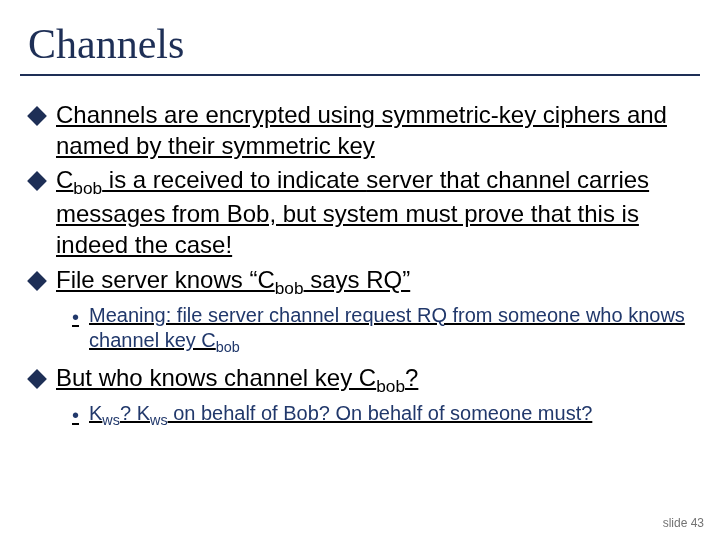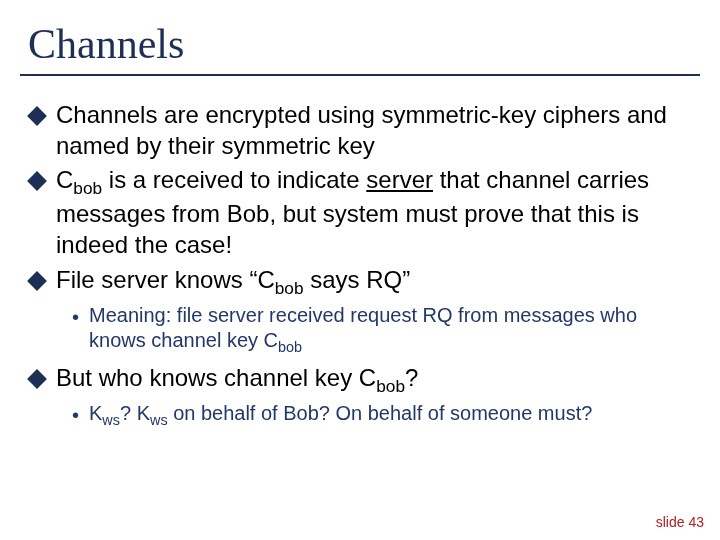--- a/index.html
+++ b/index.html
@@ -18,20 +18,21 @@
     color: #1e2f56;
     padding: 20px 7px 6px 28px;
   }
   .rule {
     height: 2px;
     background: #1e2f56;
     margin: 0 20px 24px 20px;
   }
   .content {
     padding: 0 24px;
+    text-decoration: underline;
   }
   .bullet-row {
     display: flex;
     align-items: flex-start;
     margin-bottom: 4px;
   }
   .diamond {
     width: 14px;
     height: 14px;
     background: #1e2f56;
@@ -60,22 +61,22 @@
   }
   .sub-text {
     font-size: 20px;
     line-height: 1.28;
     color: #21386b;
   }
   .footer {
     position: absolute;
     bottom: 10px;
     right: 16px;
-    font-size: 14px;
-    color: #b91c1c;
+    font-size: 12px;
+    color: #737373;
   }
   sub { font-size: 0.72em; vertical-align: sub; }
   .u { text-decoration: underline; }
 </style>
 </head>
 <body>
 
 <div class="title">Channels</div>
 <div class="rule"></div>
 
@@ -91,21 +92,21 @@
     <div class="bullet-text"><span>C</span><sub>bob</sub><span> is a received to indicate </span><span class="u">server</span><span> that channel carries messages from Bob, but system must prove that this is indeed the case!</span></div>
   </div>
 
   <div class="bullet-row">
     <div class="diamond"></div>
     <div class="bullet-text"><span>File server knows “C</span><sub>bob</sub><span> says RQ”</span></div>
   </div>
 
   <div class="sub-row">
     <div class="sub-dot">•</div>
-    <div class="sub-text"><span>Meaning: file server received request RQ from messages who knows channel key C</span><sub>bob</sub></div>
+    <div class="sub-text"><span>Meaning: file server channel request RQ from someone who knows channel key C</span><sub>bob</sub></div>
   </div>
 
   <div class="bullet-row">
     <div class="diamond"></div>
     <div class="bullet-text"><span>But who knows channel key C</span><sub>bob</sub><span>?</span></div>
   </div>
 
   <div class="sub-row">
     <div class="sub-dot">•</div>
     <div class="sub-text"><span>K</span><sub>ws</sub><span>? K</span><sub>ws</sub><span> on behalf of Bob? On behalf of someone must?</span></div>

